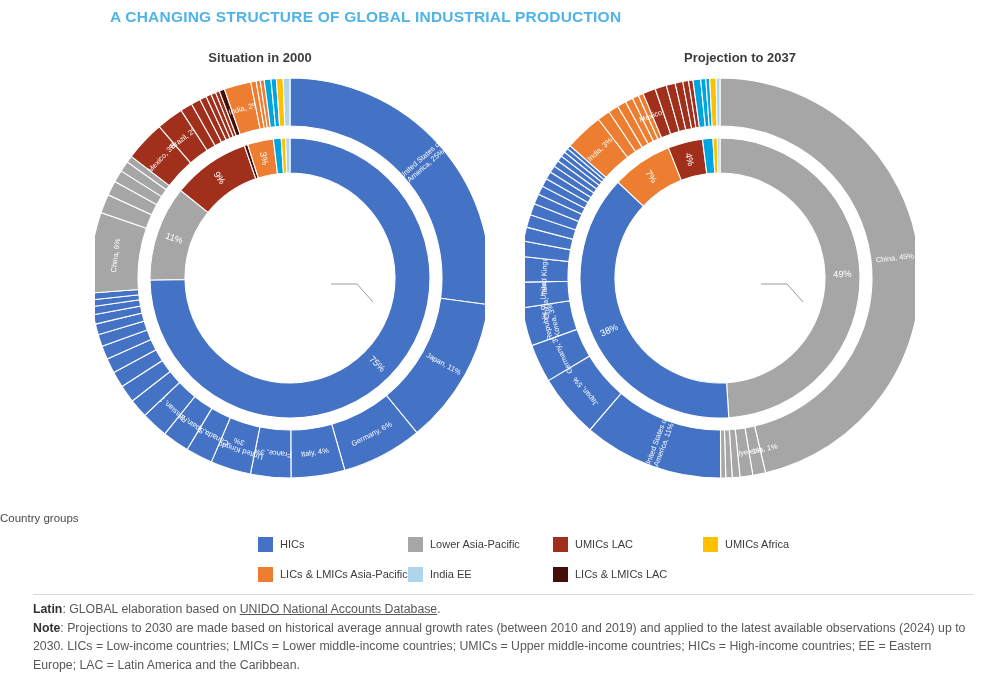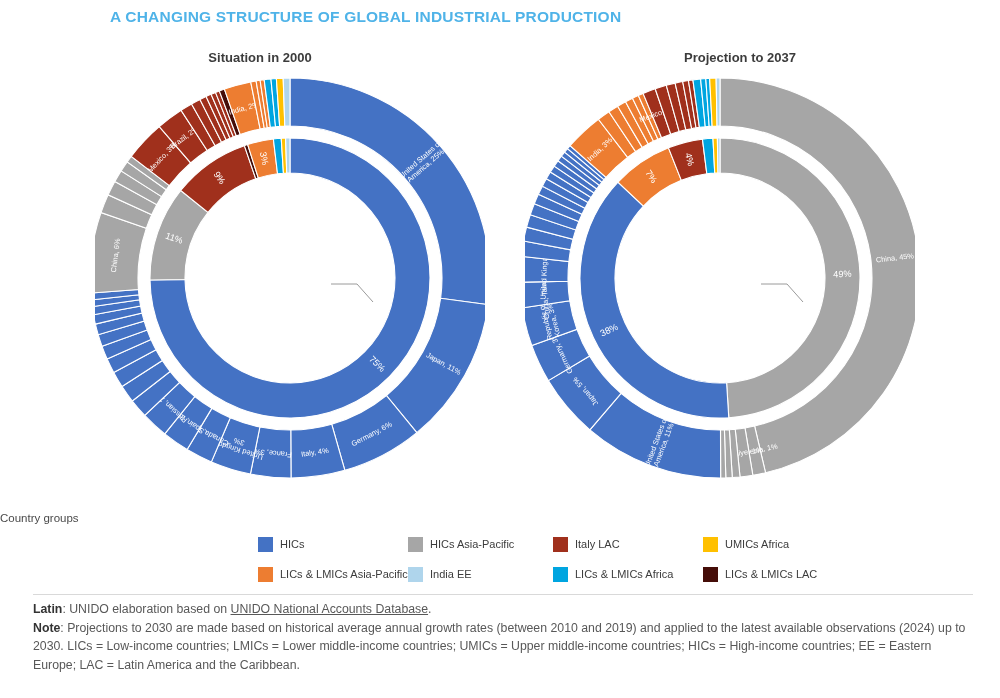--- a/index.html
+++ b/index.html
@@ -222,51 +222,47 @@
   </div>
 
   <div class="legend-title">Country groups</div>
   <div class="legend" id="legend">
       <div class="legend-item">
         <span class="swatch" style="background: rgb(68, 114, 196);"></span>
         <span class="legend-label">HICs</span>
       </div>
       <div class="legend-item">
         <span class="swatch" style="background: rgb(166, 166, 166);"></span>
-        <span class="legend-label">HICs Asia-Pacific</span>
+        <span class="legend-label">Lower Asia-Pacific</span>
       </div>
       <div class="legend-item">
         <span class="swatch" style="background: rgb(160, 48, 28);"></span>
-        <span class="legend-label">Italy LAC</span>
+        <span class="legend-label">UMICs LAC</span>
       </div>
       <div class="legend-item">
         <span class="swatch" style="background: rgb(255, 192, 0);"></span>
         <span class="legend-label">UMICs Africa</span>
       </div>
       <div class="legend-item">
         <span class="swatch" style="background: rgb(237, 125, 49);"></span>
         <span class="legend-label">LICs &amp; LMICs Asia-Pacific</span>
       </div>
       <div class="legend-item">
         <span class="swatch" style="background: rgb(175, 213, 236);"></span>
         <span class="legend-label">India EE</span>
-      </div>
-      <div class="legend-item">
-        <span class="swatch" style="background: rgb(0, 165, 224);"></span>
-        <span class="legend-label">LICs &amp; LMICs Africa</span>
       </div>
       <div class="legend-item">
         <span class="swatch" style="background: rgb(69, 13, 8);"></span>
         <span class="legend-label">LICs &amp; LMICs LAC</span>
       </div>
     </div>
 
   <div class="divider"></div>
   <div class="footer">
     <div>
-      <b>Latin</b><span>: UNIDO elaboration based on </span><span class="u">UNIDO National Accounts Database</span><span>.</span>
+      <b>Latin</b><span>: GLOBAL elaboration based on </span><span class="u">UNIDO National Accounts Database</span><span>.</span>
     </div>
     <div>
       <b>Note</b><span>: Projections to 2030 are made based on historical average annual growth rates (between 2010 and 2019) and applied to the latest available observations (2024) up to 2030. LICs = Low-income countries; LMICs = Lower middle-income countries; UMICs = Upper middle-income countries; HICs = High-income countries; EE = Eastern Europe; LAC = Latin America and the Caribbean.</span>
     </div>
   </div>
 
 </div>
 
 </body></html>

